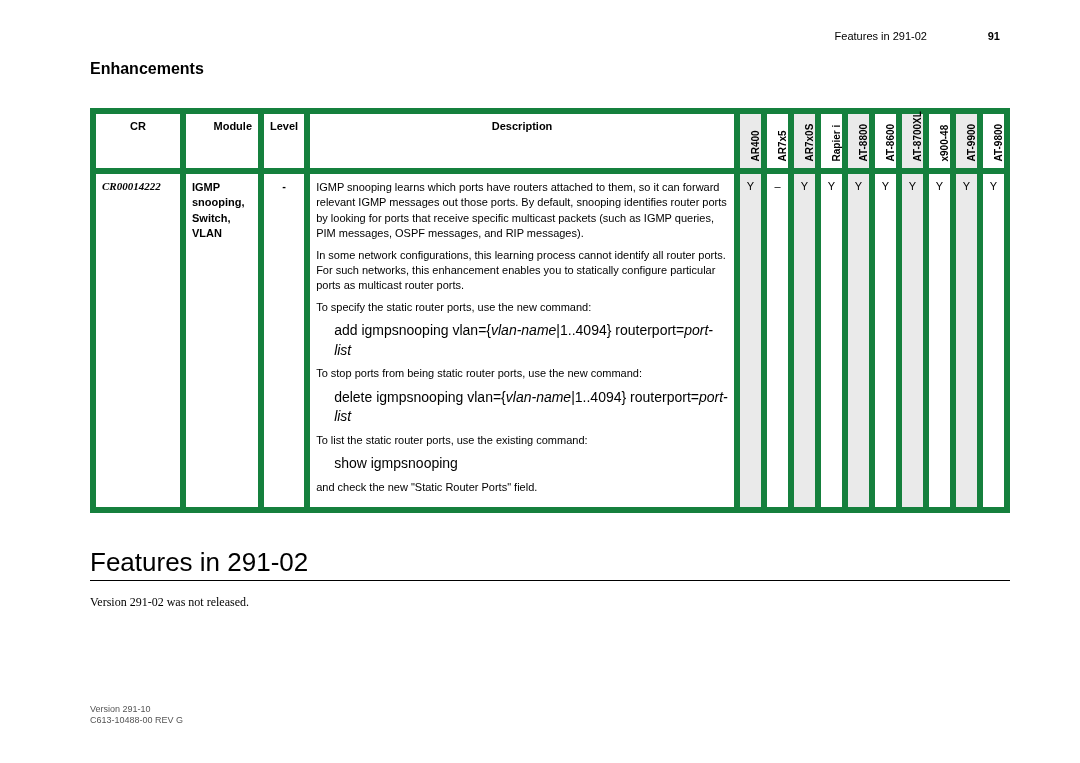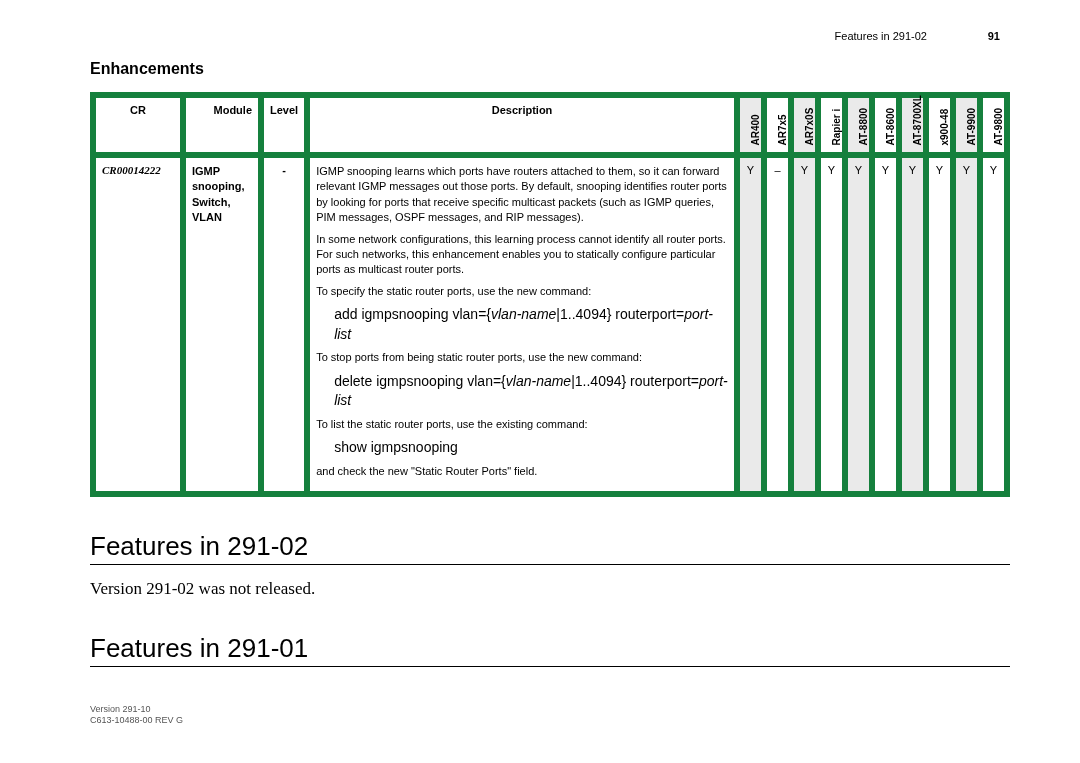--- a/index.html
+++ b/index.html
@@ -19,21 +19,21 @@
   .header-line {
     text-align: right;
     font-size: 11px;
     margin-bottom: 18px;
     padding-right: 10px;
   }
   .header-line .pg { display:inline-block; width:70px; font-weight:bold;}
   .section-title {
     font-size: 16px;
     font-weight: bold;
-    margin-bottom: 14px;
+    margin-bottom: 30px;
   }
   table.enh {
     width: 100%;
     border-collapse: collapse;
     font-size: 11px;
   }
   table.enh th, table.enh td {
     border: 6px solid #15803d;
     padding: 6px 6px;
     vertical-align: top;
@@ -75,21 +75,21 @@
     font-family: Arial, Helvetica, sans-serif;
     font-size: 26px;
     font-weight: normal;
     margin-top: 34px;
     margin-bottom: 2px;
     border-bottom: 1px solid #000;
     padding-bottom: 2px;
   }
   .body-text {
     font-family: Georgia, 'Times New Roman', serif;
-    font-size: 17px;
+    font-size: 12px;
     margin-top: 14px;
   }
   .footer {
     position: absolute;
     bottom: 36px;
     left: 90px;
     font-size: 9px;
     color: #555;
     line-height: 1.3;
   }
@@ -170,19 +170,18 @@
         <td class="plain">Y</td>
         <td class="shade">Y</td>
         <td class="plain">Y</td>
       </tr>
     </tbody>
   </table>
 
   <div class="big-heading">Features in 291-02</div>
   <div class="body-text">Version 291-02 was not released.</div>
 
-  <div class="big-heading">Features in 291-01</div>
 </div>
 
 <div class="footer">
   <div>Version 291-10</div>
   <div>C613-10488-00 REV G</div>
 </div>
 
 </body></html>

